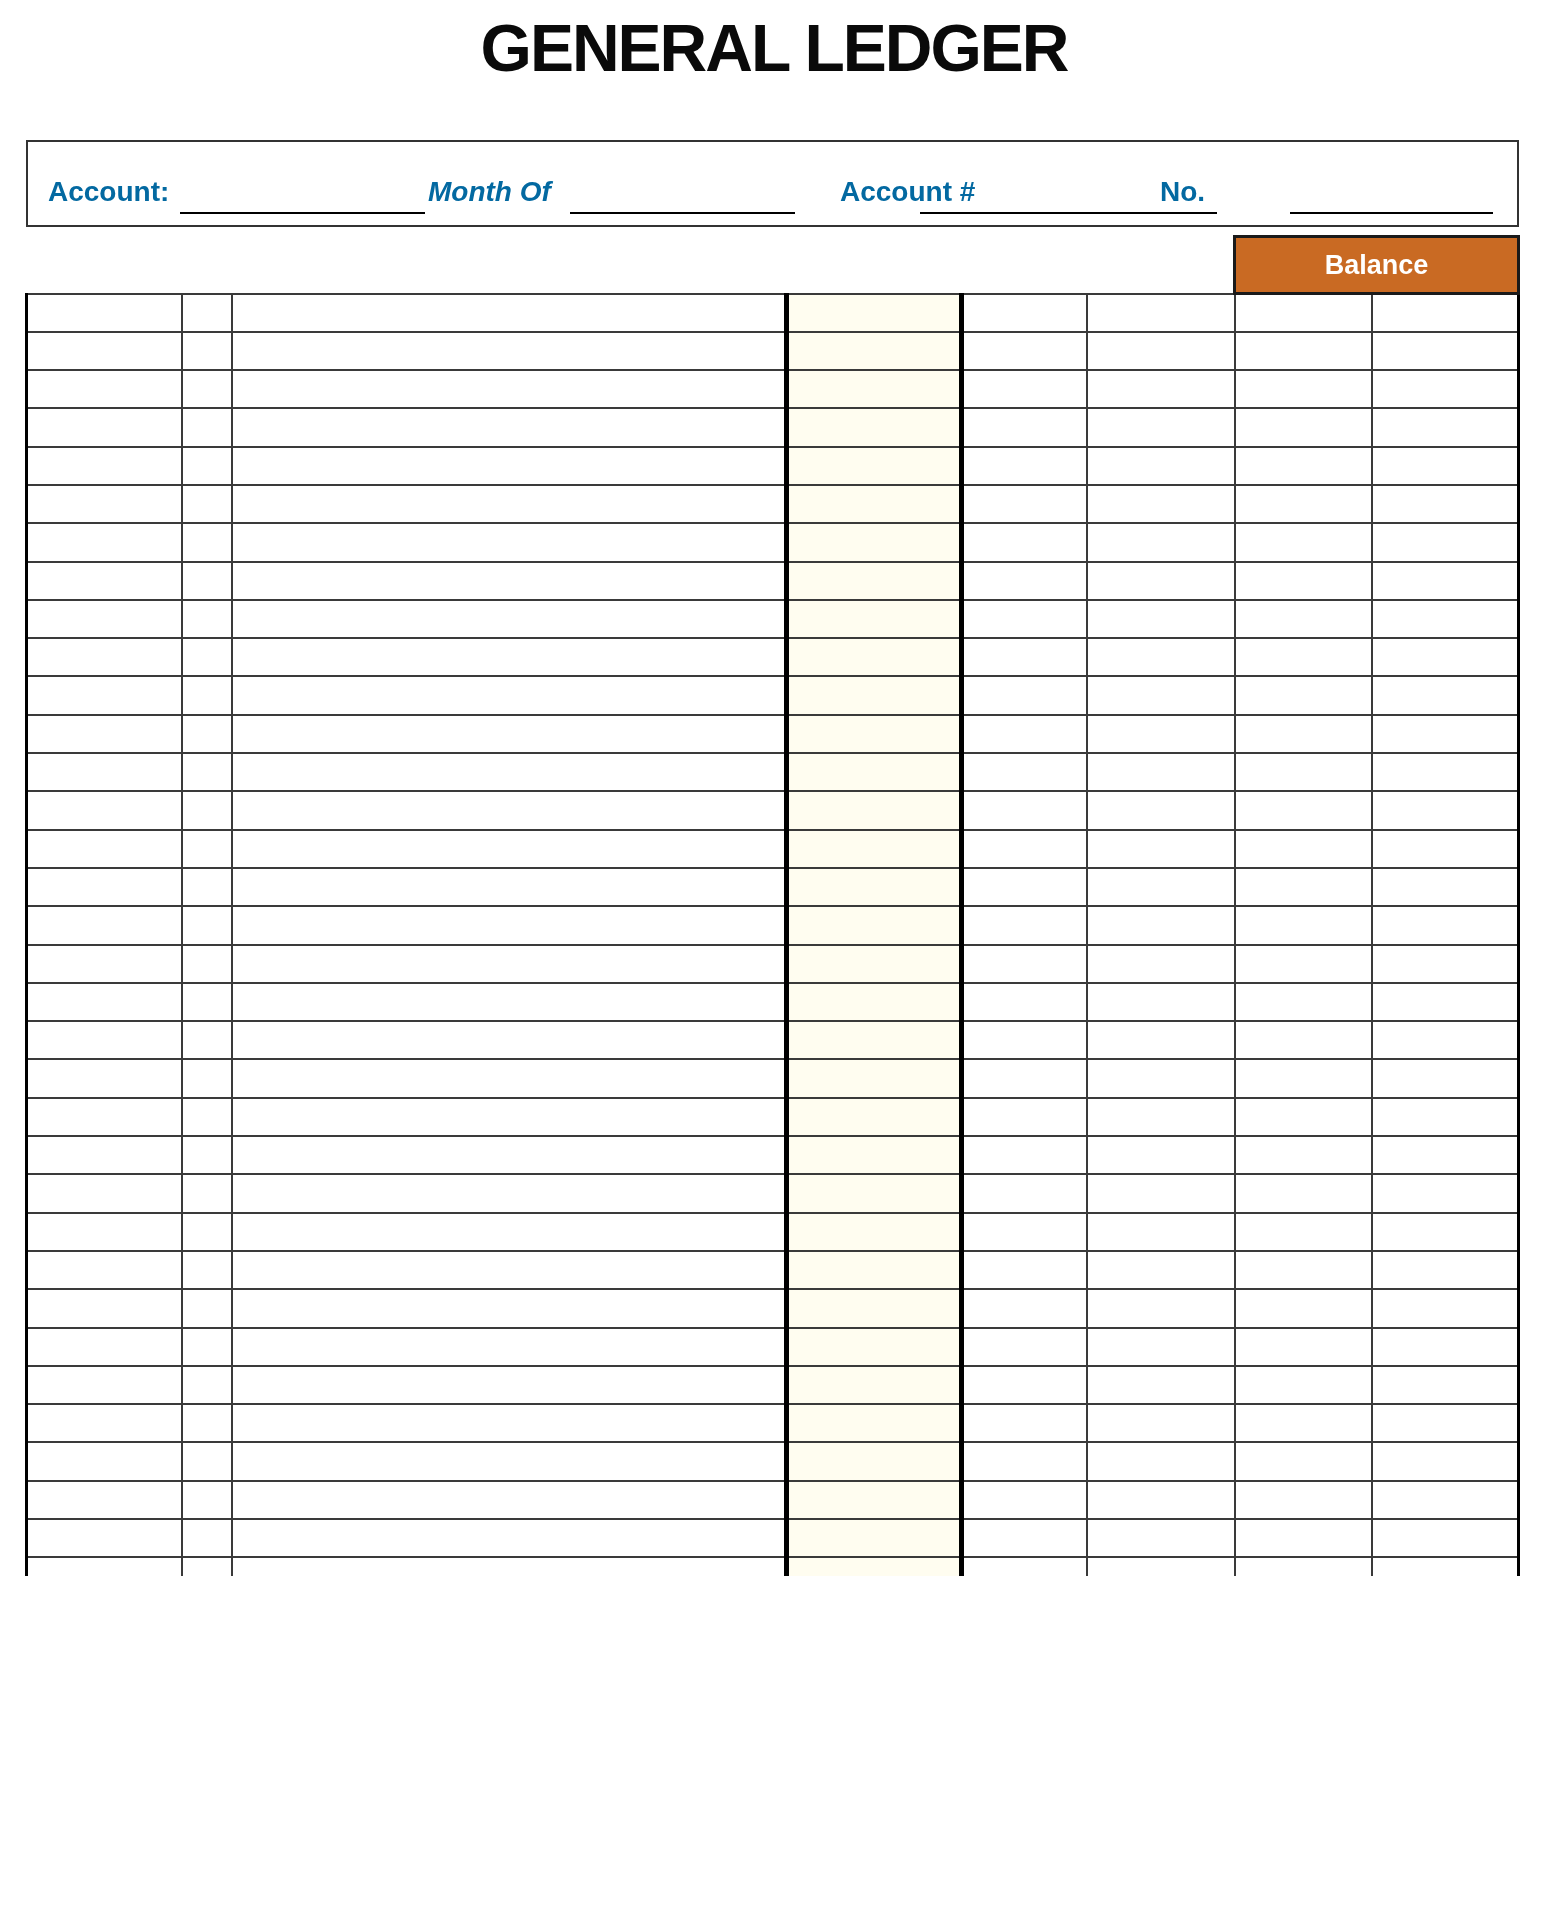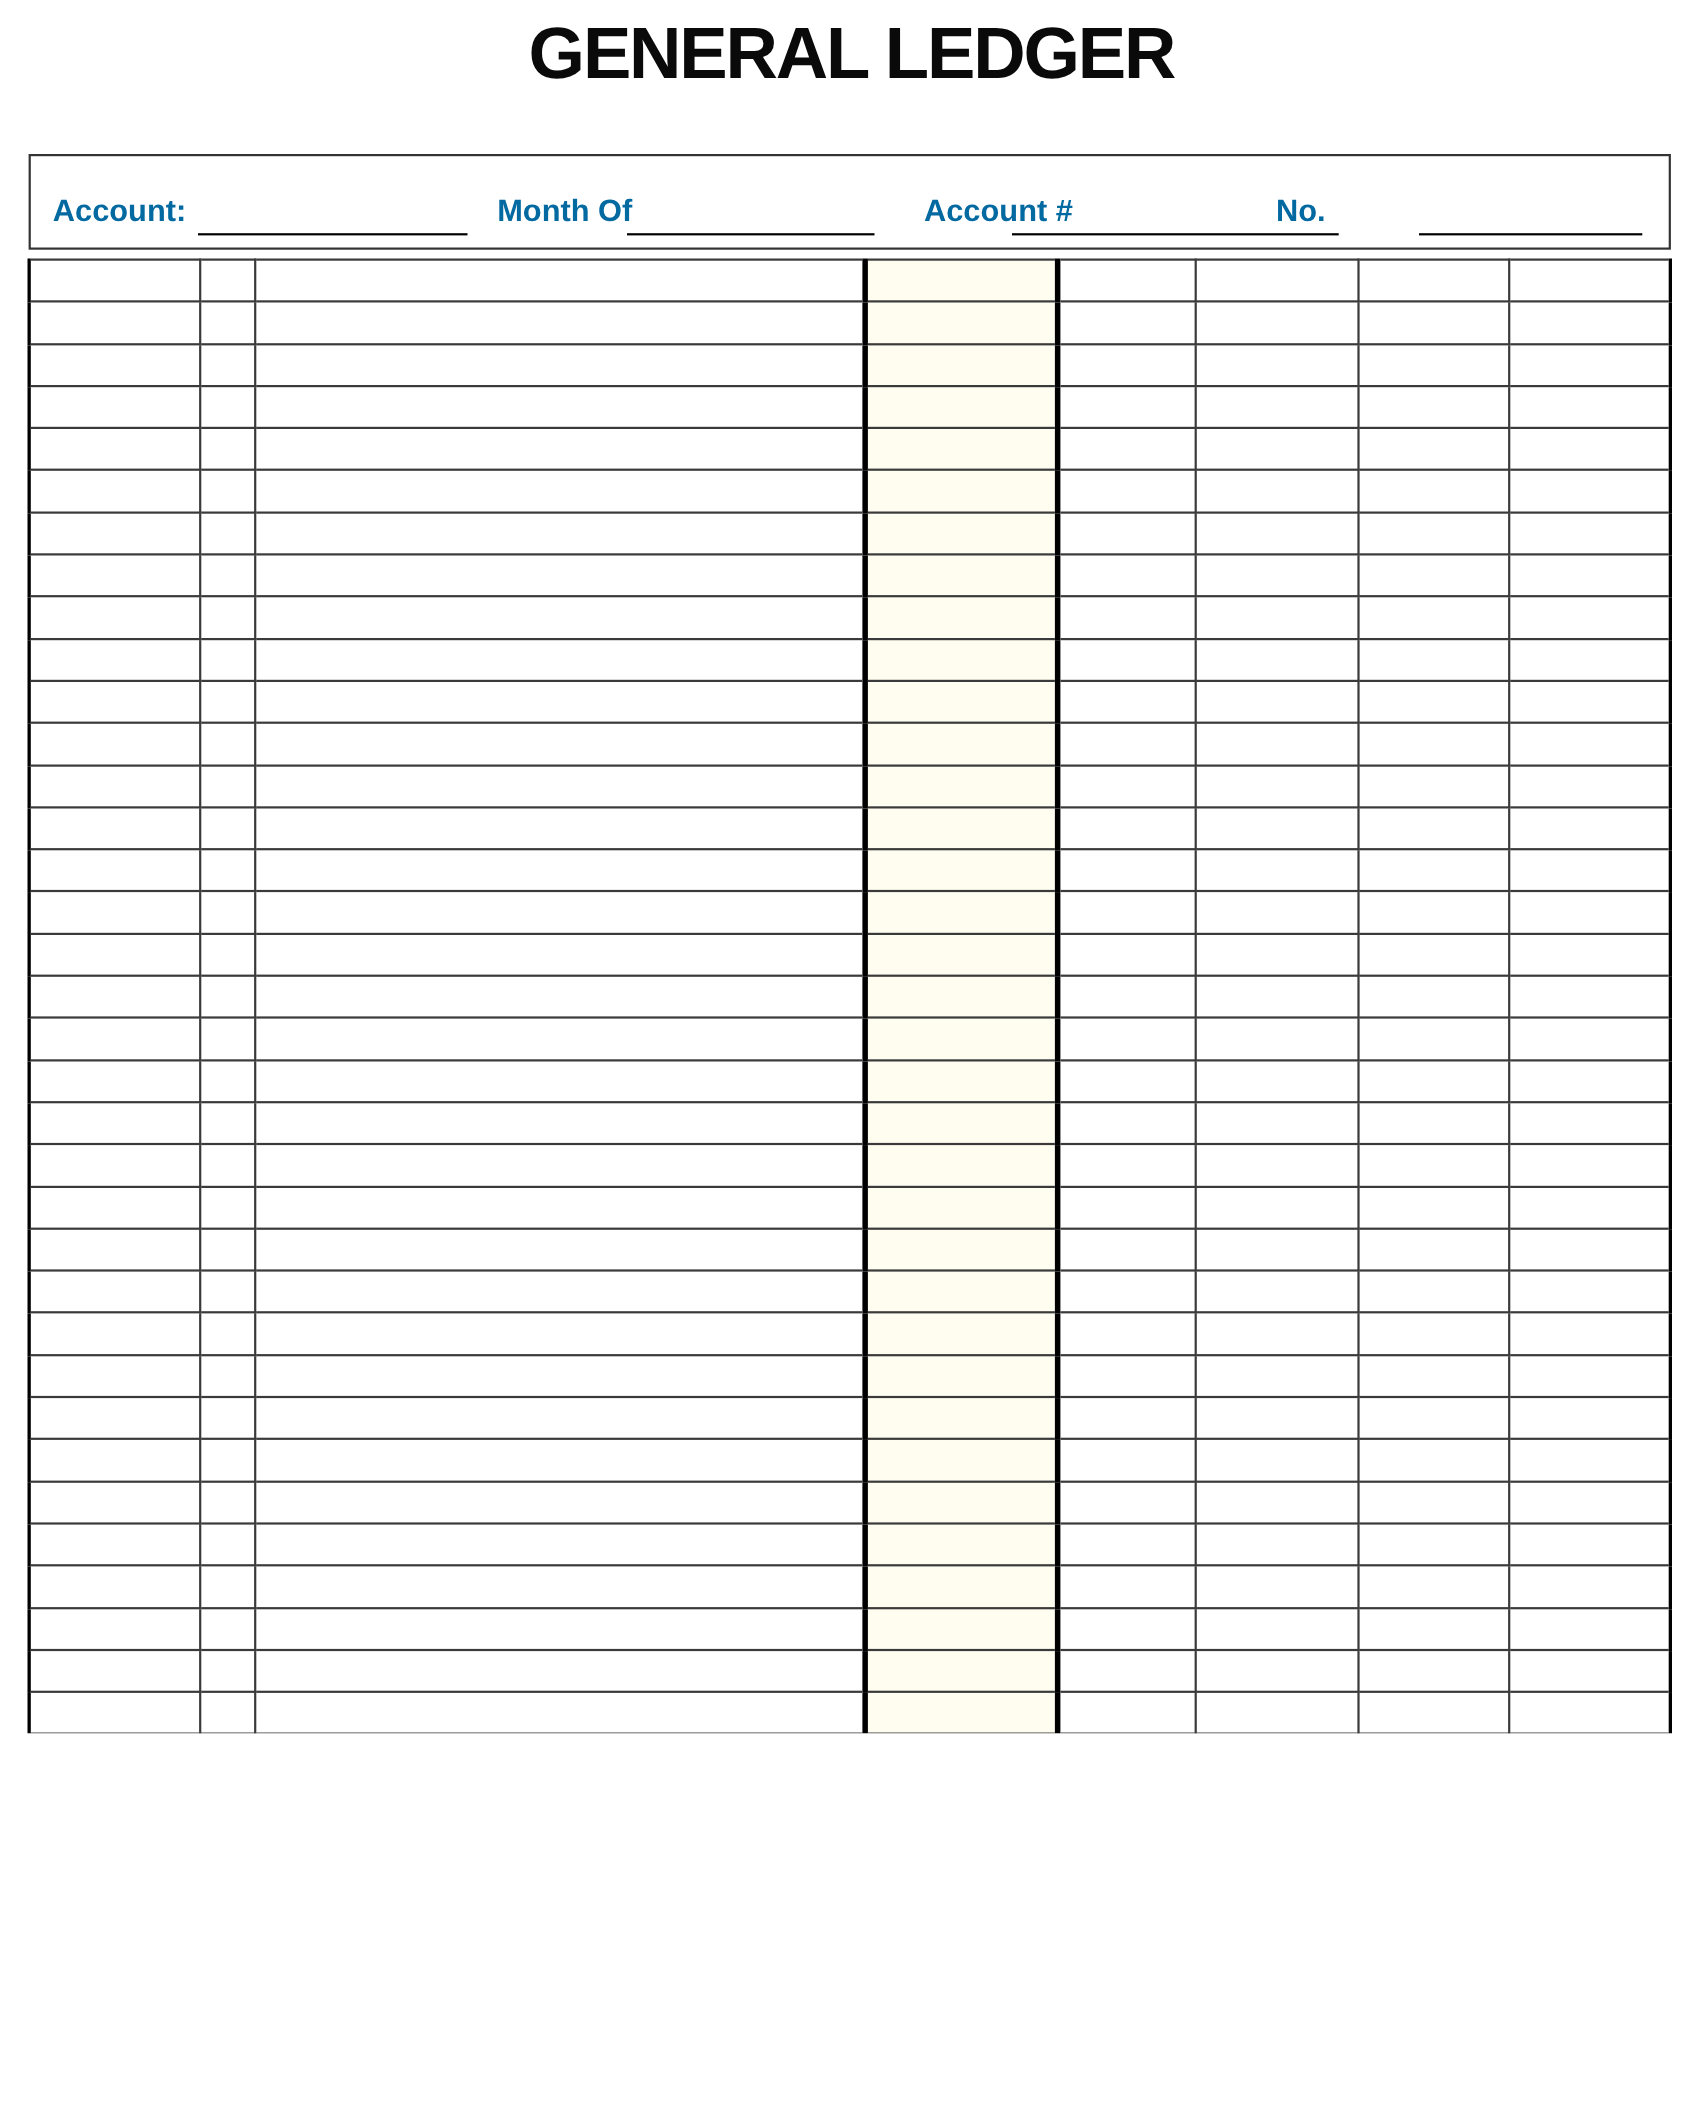--- a/index.html
+++ b/index.html
@@ -48,21 +48,21 @@
   .account-box .fill-line {
     position: absolute;
     top: 40px;
     height: 30px;
     border-bottom: 2px solid #000000;
     font-size: 24px;
     color: #0a0a0a;
   }
   .lbl-account   { left: 20px;  }
   .line-account  { left: 152px; width: 245px; }
-  .lbl-month     { left: 424px; }
+  .lbl-month     { left: 400px; font-style: italic; }
   .line-month    { left: 542px; width: 225px; }
   .lbl-acctnum   { left: 812px; }
   .line-acctnum  { left: 892px; width: 297px; }
   .lbl-no        { left: 1132px; }
   .line-no       { left: 1262px; width: 203px; }
 
   
   .table-wrap {
     position: absolute;
     left: 25px;
@@ -153,20 +153,24 @@
         <col style="width:155px">
         <col style="width:50px">
         <col style="width:555px">
         <col style="width:175px">
         <col style="width:125px">
         <col style="width:148px">
         <col style="width:137px">
         <col style="width:147px">
       </colgroup>
       <thead>
+        <tr class="balance-row">
+          <td class="balance-spacer" colspan="6"></td>
+          <th class="balance-head" colspan="2">Balance</th>
+        </tr>
       </thead>
       <tbody>
           <tr>
             <td></td>
             <td></td>
             <td></td>
             <td class="postref"></td>
             <td></td>
             <td></td>
             <td></td>

